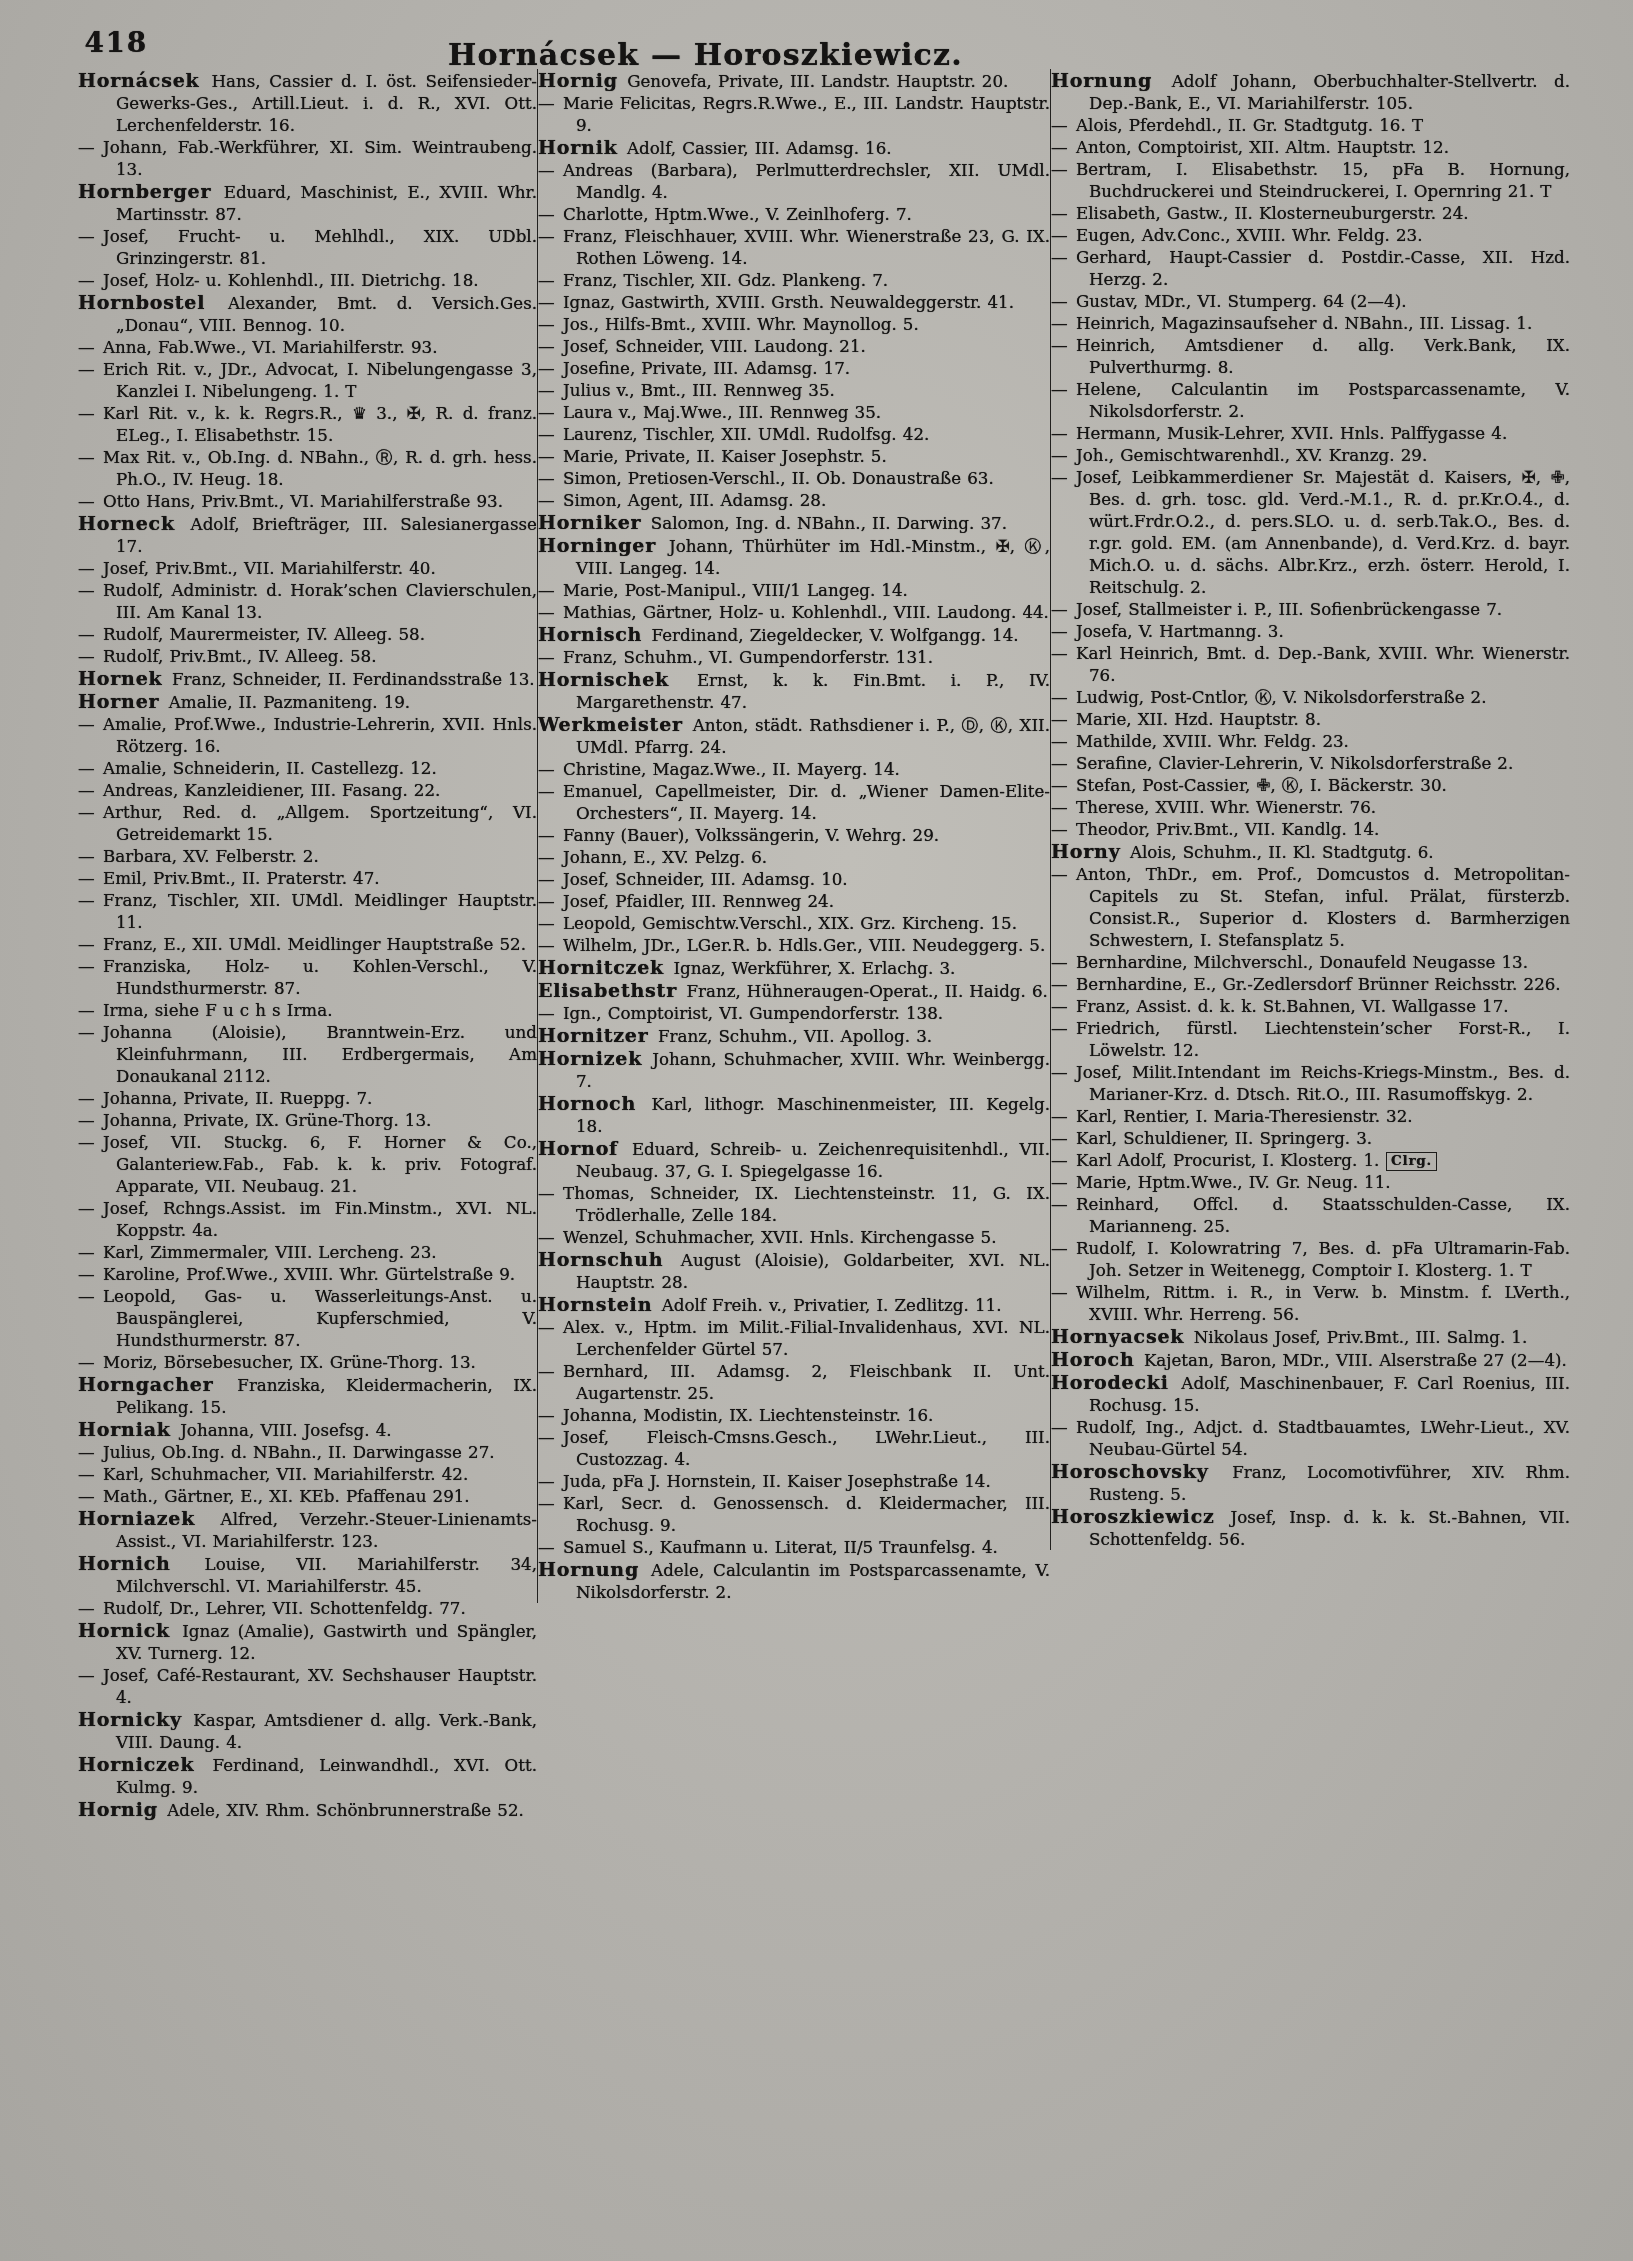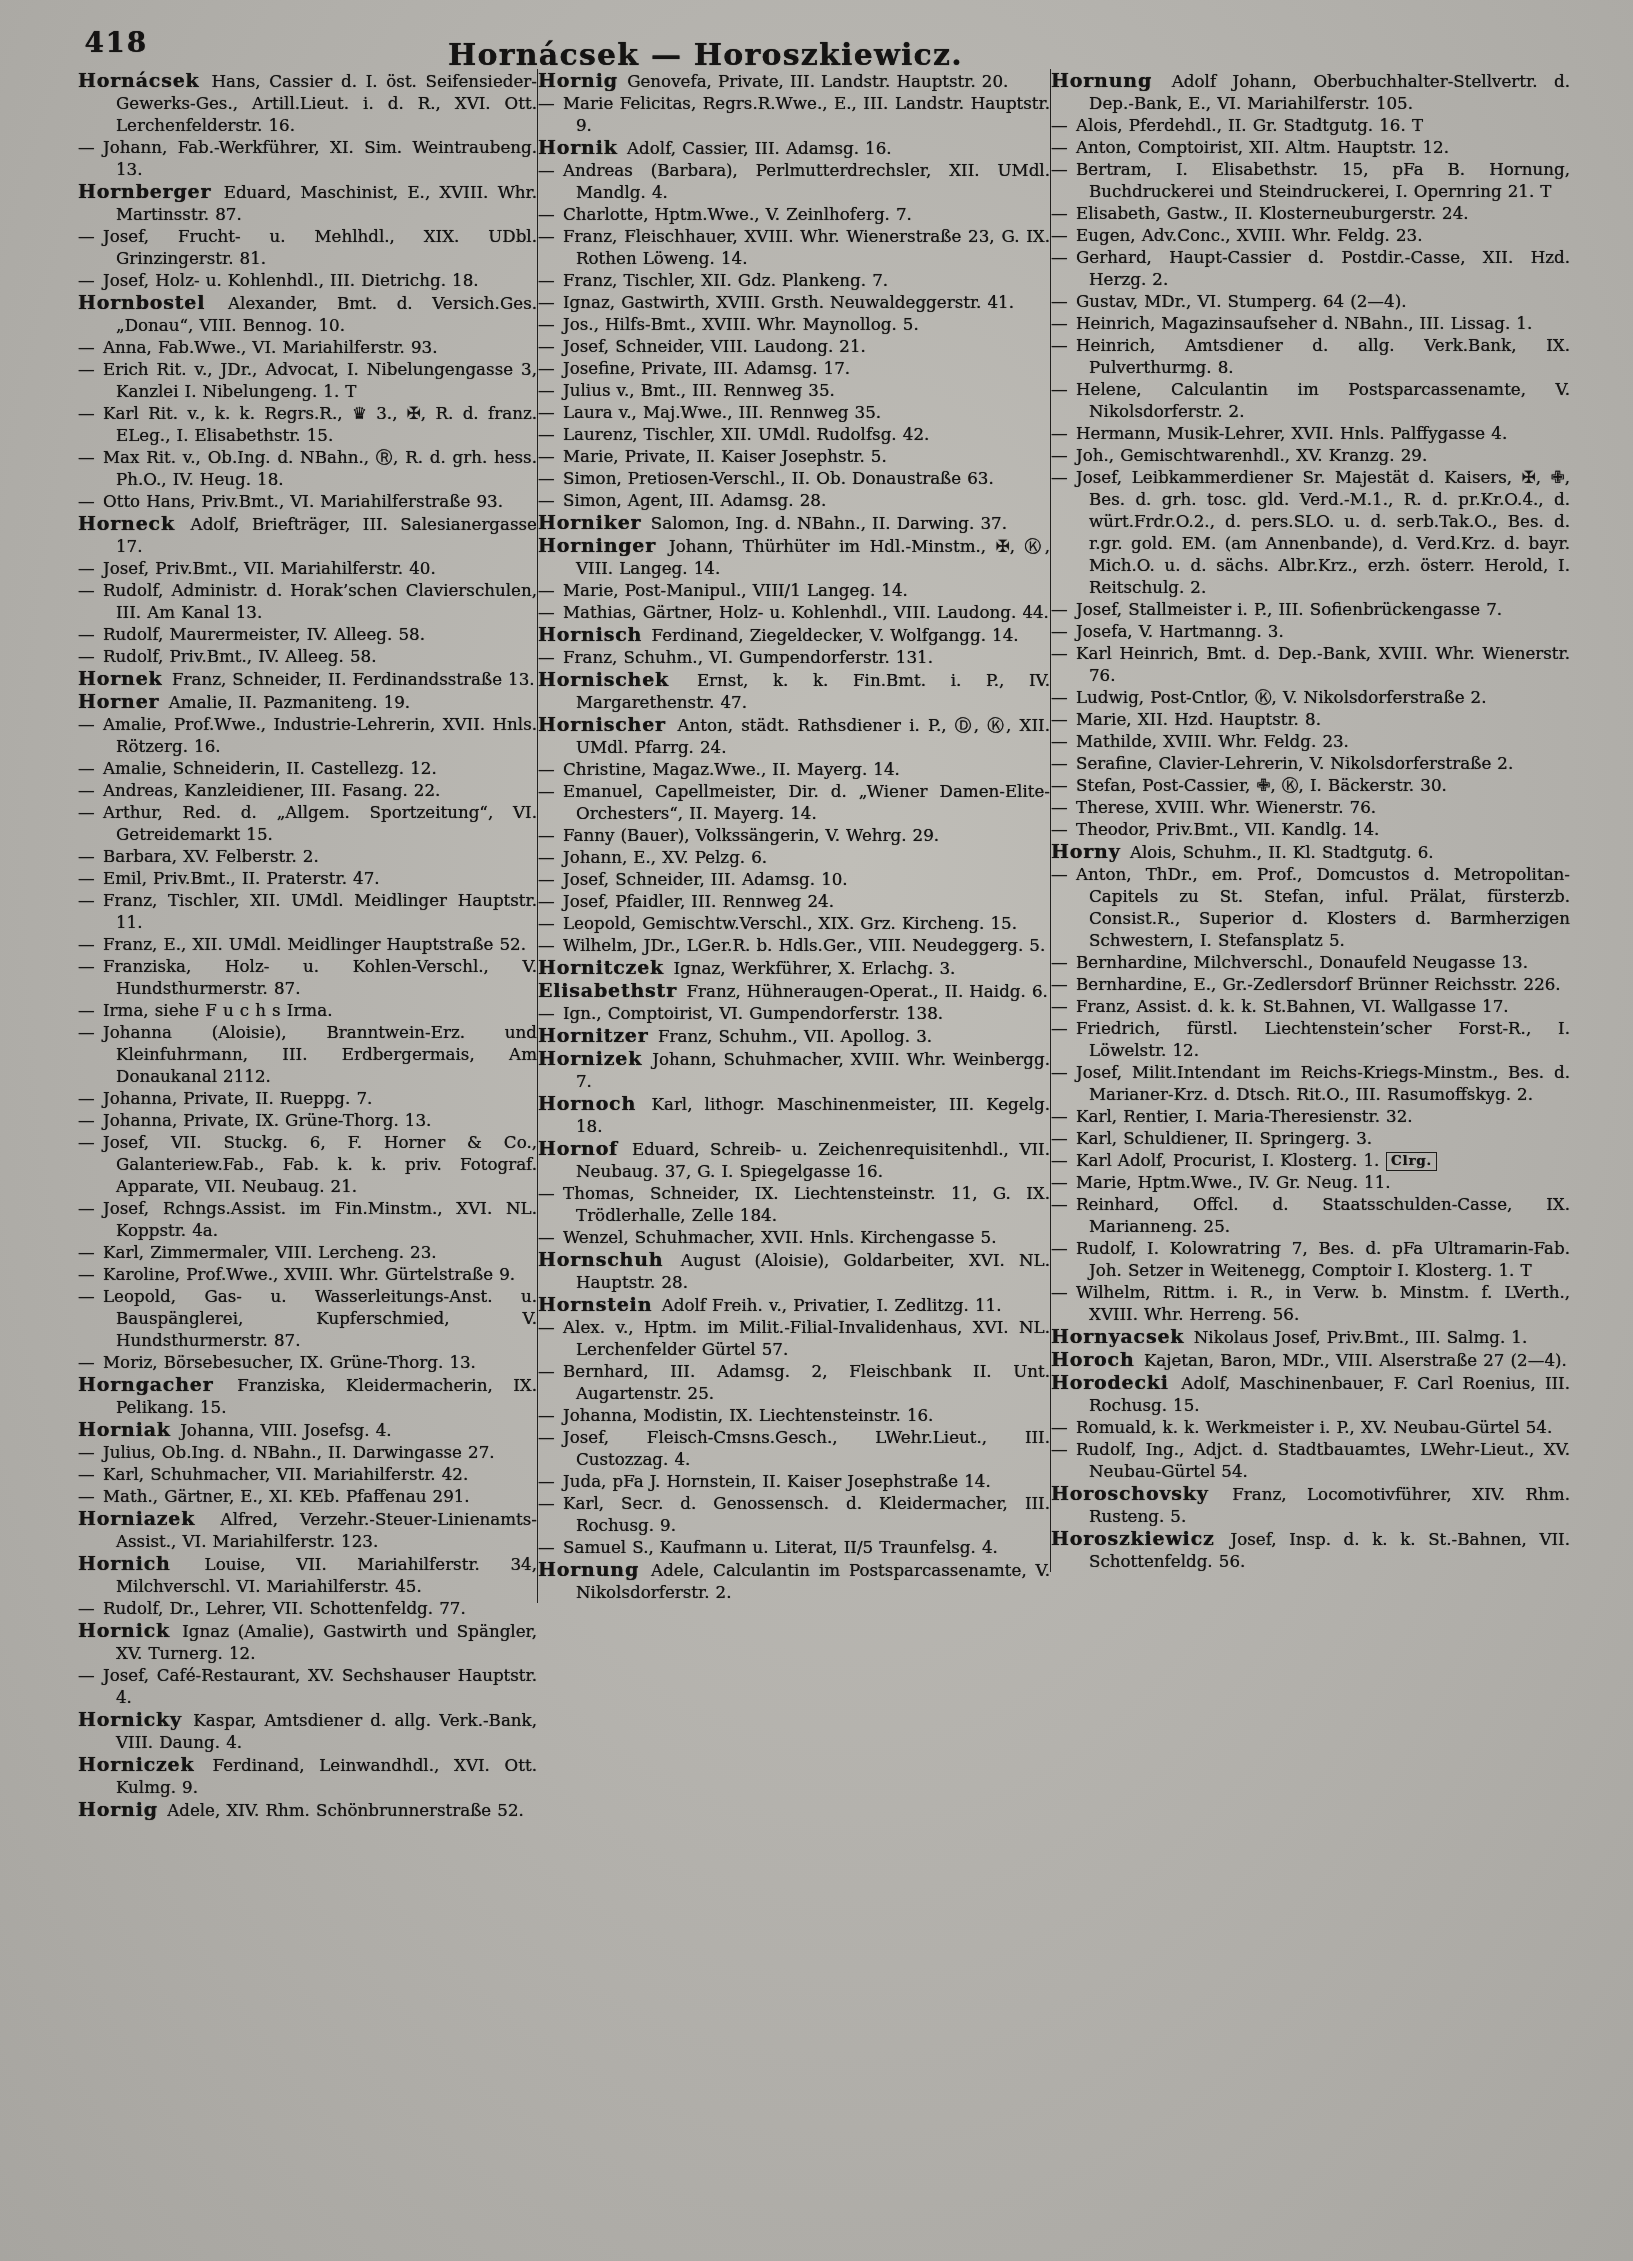--- a/index.html
+++ b/index.html
@@ -134,21 +134,21 @@
         <div class="entry">— Marie, Private, II. Kaiser Josephstr. 5.</div>
         <div class="entry">— Simon, Pretiosen-Verschl., II. Ob. Donaustraße 63.</div>
         <div class="entry">— Simon, Agent, III. Adamsg. 28.</div>
         <div class="entry"><span class="lead">Horniker</span> Salomon, Ing. d. NBahn., II. Darwing. 37.</div>
         <div class="entry"><span class="lead">Horninger</span> Johann, Thürhüter im Hdl.-Minstm., ✠, Ⓚ, VIII. Langeg. 14.</div>
         <div class="entry">— Marie, Post-Manipul., VIII/1 Langeg. 14.</div>
         <div class="entry">— Mathias, Gärtner, Holz- u. Kohlenhdl., VIII. Laudong. 44.</div>
         <div class="entry"><span class="lead">Hornisch</span> Ferdinand, Ziegeldecker, V. Wolfgangg. 14.</div>
         <div class="entry">— Franz, Schuhm., VI. Gumpendorferstr. 131.</div>
         <div class="entry"><span class="lead">Hornischek</span> Ernst, k. k. Fin.Bmt. i. P., IV. Margarethenstr. 47.</div>
-        <div class="entry"><span class="lead">Hornischer</span> Anton, städt. Rathsdiener i. P., Ⓓ, Ⓚ, XII. UMdl. Pfarrg. 24.</div>
+        <div class="entry"><span class="lead">Werkmeister</span> Anton, städt. Rathsdiener i. P., Ⓓ, Ⓚ, XII. UMdl. Pfarrg. 24.</div>
         <div class="entry">— Christine, Magaz.Wwe., II. Mayerg. 14.</div>
         <div class="entry">— Emanuel, Capellmeister, Dir. d. „Wiener Damen-Elite-Orchesters“, II. Mayerg. 14.</div>
         <div class="entry">— Fanny (Bauer), Volkssängerin, V. Wehrg. 29.</div>
         <div class="entry">— Johann, E., XV. Pelzg. 6.</div>
         <div class="entry">— Josef, Schneider, III. Adamsg. 10.</div>
         <div class="entry">— Josef, Pfaidler, III. Rennweg 24.</div>
         <div class="entry">— Leopold, Gemischtw.Verschl., XIX. Grz. Kircheng. 15.</div>
         <div class="entry">— Wilhelm, JDr., LGer.R. b. Hdls.Ger., VIII. Neudeggerg. 5.</div>
         <div class="entry"><span class="lead">Hornitczek</span> Ignaz, Werkführer, X. Erlachg. 3.</div>
         <div class="entry"><span class="lead">Elisabethstr</span> Franz, Hühneraugen-Operat., II. Haidg. 6.</div>
@@ -205,20 +205,19 @@
         <div class="entry">— Karl, Rentier, I. Maria-Theresienstr. 32.</div>
         <div class="entry">— Karl, Schuldiener, II. Springerg. 3.</div>
         <div class="entry">— Karl Adolf, Procurist, I. Klosterg. 1.<span class="badge">Clrg.</span></div>
         <div class="entry">— Marie, Hptm.Wwe., IV. Gr. Neug. 11.</div>
         <div class="entry">— Reinhard, Offcl. d. Staatsschulden-Casse, IX. Marianneng. 25.</div>
         <div class="entry">— Rudolf, I. Kolowratring 7, Bes. d. pFa Ultramarin-Fab. Joh. Setzer in Weitenegg, Comptoir I. Klosterg. 1. T</div>
         <div class="entry">— Wilhelm, Rittm. i. R., in Verw. b. Minstm. f. LVerth., XVIII. Whr. Herreng. 56.</div>
         <div class="entry"><span class="lead">Hornyacsek</span> Nikolaus Josef, Priv.Bmt., III. Salmg. 1.</div>
         <div class="entry"><span class="lead">Horoch</span> Kajetan, Baron, MDr., VIII. Alserstraße 27 (2—4).</div>
         <div class="entry"><span class="lead">Horodecki</span> Adolf, Maschinenbauer, F. Carl Roenius, III. Rochusg. 15.</div>
-        <div class="entry">— Romuald, k. k. Werkmeister i. P., XV. Neubau-Gürtel 54.</div>
         <div class="entry">— Rudolf, Ing., Adjct. d. Stadtbauamtes, LWehr-Lieut., XV. Neubau-Gürtel 54.</div>
         <div class="entry"><span class="lead">Horoschovsky</span> Franz, Locomotivführer, XIV. Rhm. Rusteng. 5.</div>
         <div class="entry"><span class="lead">Horoszkiewicz</span> Josef, Insp. d. k. k. St.-Bahnen, VII. Schottenfeldg. 56.</div>
       </div>
   </div>
 </div>
 
 
 </body></html>

